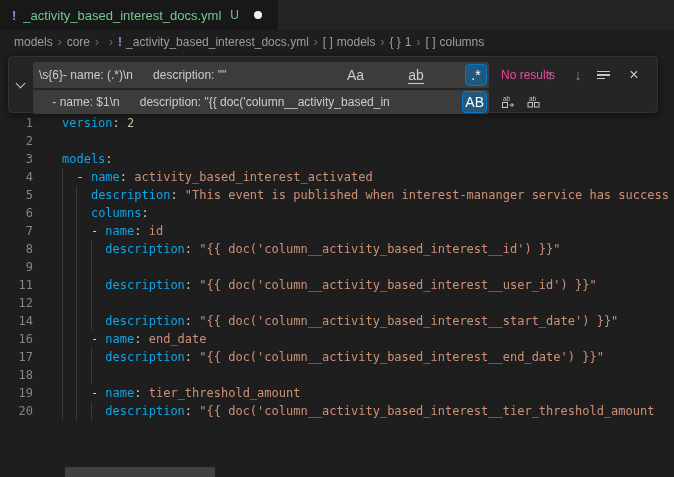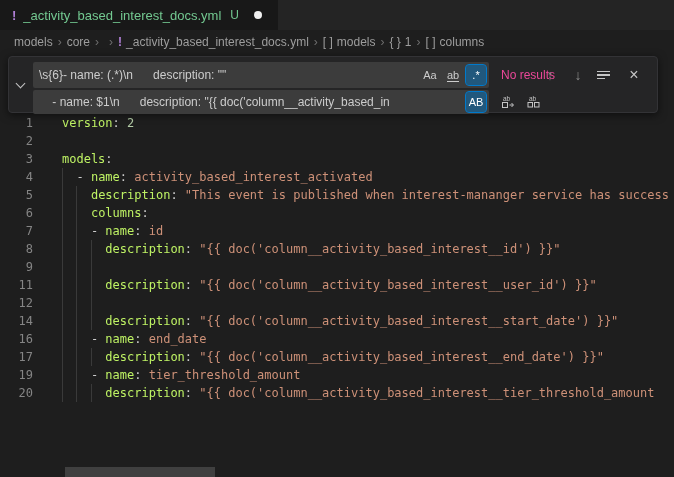--- a/index.html
+++ b/index.html
@@ -51,21 +51,21 @@
     display:flex; align-items:center; overflow:hidden; position:relative;
   }
   .inputbox input {
     flex:1; background:transparent; border:none; outline:none; color:#cccccc;
     font-family:"Liberation Sans", sans-serif; font-size:12px; padding:0 4px 0 6px;
     white-space:pre; min-width:0;
   }
   .opt {
     flex:0 0 auto; height:20px; min-width:20px; margin-right:3px; border-radius:3px;
     display:flex; align-items:center; justify-content:center;
-    font-size:11px; color:#cccccc; cursor:pointer; padding:0 2px;
+    font-size:14px; color:#cccccc; cursor:pointer; padding:0 2px;margin-left:37px;
   }
   .opt.active { background:rgba(0,122,204,.45); outline:1px solid #007acc; color:#ffffff; }
   .opt.underline span { border-bottom:1px solid #cccccc; }
   .result-status { color:#ec4899; font-size:12px; margin-left:12px; white-space:nowrap; }
   .fw-icons { position:absolute; right:8px; display:flex; align-items:center; gap:10px; }
   .fw-icon { width:18px; height:18px; display:flex; align-items:center; justify-content:center; cursor:pointer; color:#c5c5c5; font-size:14px; }
   .fw-icon.dim { color:#8a8a8a; }
   .fw-icon.lines { flex-direction:column; gap:2px; align-items:flex-start; }
   .fw-icon.lines i { display:block; height:1.5px; background:#c5c5c5; }
   .fw-icon.lines i:nth-child(1){ width:13px; }
@@ -75,21 +75,21 @@
   .replace-actions { display:flex; align-items:center; gap:8px; margin-left:10px; }
 
   
   .editor { position:absolute; left:0; top:54px; right:0; bottom:0; background:#1e1e1e; }
   .code-lines { position:absolute; top:60px; left:0; right:0; font-family:"DejaVu Sans Mono","Liberation Mono",monospace; font-size:12px; }
   .code-line { display:flex; height:18px; line-height:18px; white-space:pre; }
   .gutter { flex:0 0 45px; text-align:right; color:#858585; padding-right:0; user-select:none; }
   .gutter span { display:inline-block; width:45px; padding-right:12px; }
   .code-content { position:relative; padding-left:17px; flex:1; overflow:hidden; }
   .indent-guide { position:absolute; top:0; bottom:0; width:1px; background:#3a3a3a; }
-  .tok-key { color:#bef264; }
+  .tok-key { color:#0ea5e9; }
   .tok-punc { color:#cccccc; }
   .tok-str { color:#ce9178; }
   .tok-num { color:#b5cea8; }
 
   .hscrollbar {
     position:absolute; left:65px; bottom:0; width:150px; height:10px;
     background:rgba(121,121,121,.38); z-index:3; cursor:pointer;
   }
 
   svg.ricon { display:block; }
@@ -146,20 +146,21 @@
       <div class="code-line"><div class="gutter"><span>5</span></div><div class="code-content"><span class="indent-guide" style="left: calc(0ch + 17px);"></span><span class="indent-guide" style="left: calc(2ch + 17px);"></span><span class="tok-punc">    </span><span class="tok-key">description</span><span class="tok-punc">: </span><span class="tok-str">"This event is published when interest-mananger service has success</span></div></div>
       <div class="code-line"><div class="gutter"><span>6</span></div><div class="code-content"><span class="indent-guide" style="left: calc(0ch + 17px);"></span><span class="indent-guide" style="left: calc(2ch + 17px);"></span><span class="tok-punc">    </span><span class="tok-key">columns</span><span class="tok-punc">:</span></div></div>
       <div class="code-line"><div class="gutter"><span>7</span></div><div class="code-content"><span class="indent-guide" style="left: calc(0ch + 17px);"></span><span class="indent-guide" style="left: calc(2ch + 17px);"></span><span class="tok-punc">    - </span><span class="tok-key">name</span><span class="tok-punc">: </span><span class="tok-str">id</span></div></div>
       <div class="code-line"><div class="gutter"><span>8</span></div><div class="code-content"><span class="indent-guide" style="left: calc(0ch + 17px);"></span><span class="indent-guide" style="left: calc(2ch + 17px);"></span><span class="indent-guide" style="left: calc(4ch + 17px);"></span><span class="tok-punc">      </span><span class="tok-key">description</span><span class="tok-punc">: </span><span class="tok-str">"{{ doc('column__activity_based_interest__id') }}"</span></div></div>
       <div class="code-line"><div class="gutter"><span>9</span></div><div class="code-content"><span class="indent-guide" style="left: calc(0ch + 17px);"></span><span class="indent-guide" style="left: calc(2ch + 17px);"></span><span class="indent-guide" style="left: calc(4ch + 17px);"></span></div></div>
       <div class="code-line"><div class="gutter"><span>11</span></div><div class="code-content"><span class="indent-guide" style="left: calc(0ch + 17px);"></span><span class="indent-guide" style="left: calc(2ch + 17px);"></span><span class="indent-guide" style="left: calc(4ch + 17px);"></span><span class="tok-punc">      </span><span class="tok-key">description</span><span class="tok-punc">: </span><span class="tok-str">"{{ doc('column__activity_based_interest__user_id') }}"</span></div></div>
       <div class="code-line"><div class="gutter"><span>12</span></div><div class="code-content"><span class="indent-guide" style="left: calc(0ch + 17px);"></span><span class="indent-guide" style="left: calc(2ch + 17px);"></span><span class="indent-guide" style="left: calc(4ch + 17px);"></span></div></div>
       <div class="code-line"><div class="gutter"><span>14</span></div><div class="code-content"><span class="indent-guide" style="left: calc(0ch + 17px);"></span><span class="indent-guide" style="left: calc(2ch + 17px);"></span><span class="indent-guide" style="left: calc(4ch + 17px);"></span><span class="tok-punc">      </span><span class="tok-key">description</span><span class="tok-punc">: </span><span class="tok-str">"{{ doc('column__activity_based_interest__start_date') }}"</span></div></div>
       <div class="code-line"><div class="gutter"><span>16</span></div><div class="code-content"><span class="indent-guide" style="left: calc(0ch + 17px);"></span><span class="indent-guide" style="left: calc(2ch + 17px);"></span><span class="tok-punc">    - </span><span class="tok-key">name</span><span class="tok-punc">: </span><span class="tok-str">end_date</span></div></div>
       <div class="code-line"><div class="gutter"><span>17</span></div><div class="code-content"><span class="indent-guide" style="left: calc(0ch + 17px);"></span><span class="indent-guide" style="left: calc(2ch + 17px);"></span><span class="indent-guide" style="left: calc(4ch + 17px);"></span><span class="tok-punc">      </span><span class="tok-key">description</span><span class="tok-punc">: </span><span class="tok-str">"{{ doc('column__activity_based_interest__end_date') }}"</span></div></div>
+      <div class="code-line"><div class="gutter"><span>18</span></div><div class="code-content"><span class="indent-guide" style="left: calc(0ch + 17px);"></span><span class="indent-guide" style="left: calc(2ch + 17px);"></span><span class="indent-guide" style="left: calc(4ch + 17px);"></span></div></div>
       <div class="code-line"><div class="gutter"><span>19</span></div><div class="code-content"><span class="indent-guide" style="left: calc(0ch + 17px);"></span><span class="indent-guide" style="left: calc(2ch + 17px);"></span><span class="tok-punc">    - </span><span class="tok-key">name</span><span class="tok-punc">: </span><span class="tok-str">tier_threshold_amount</span></div></div>
       <div class="code-line"><div class="gutter"><span>20</span></div><div class="code-content"><span class="indent-guide" style="left: calc(0ch + 17px);"></span><span class="indent-guide" style="left: calc(2ch + 17px);"></span><span class="indent-guide" style="left: calc(4ch + 17px);"></span><span class="tok-punc">      </span><span class="tok-key">description</span><span class="tok-punc">: </span><span class="tok-str">"{{ doc('column__activity_based_interest__tier_threshold_amount</span></div></div>
     </div>
   <div class="hscrollbar"></div>
 </div>
 
 <div class="find-widget">
   <div class="toggle-replace">
     <span class="chev-down"></span>
   </div>

